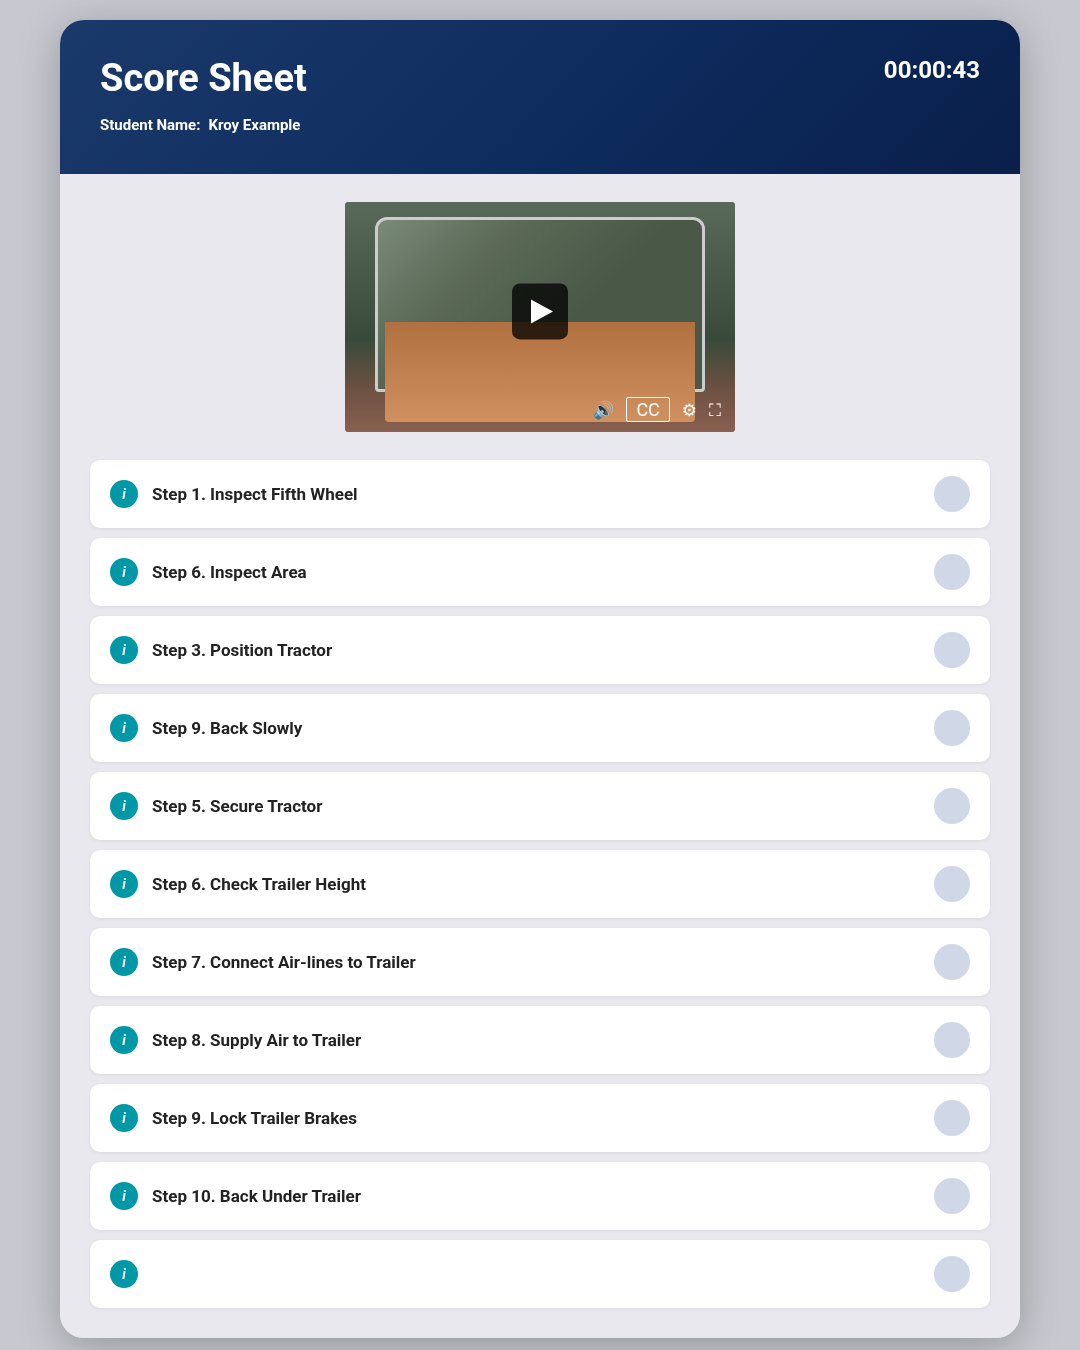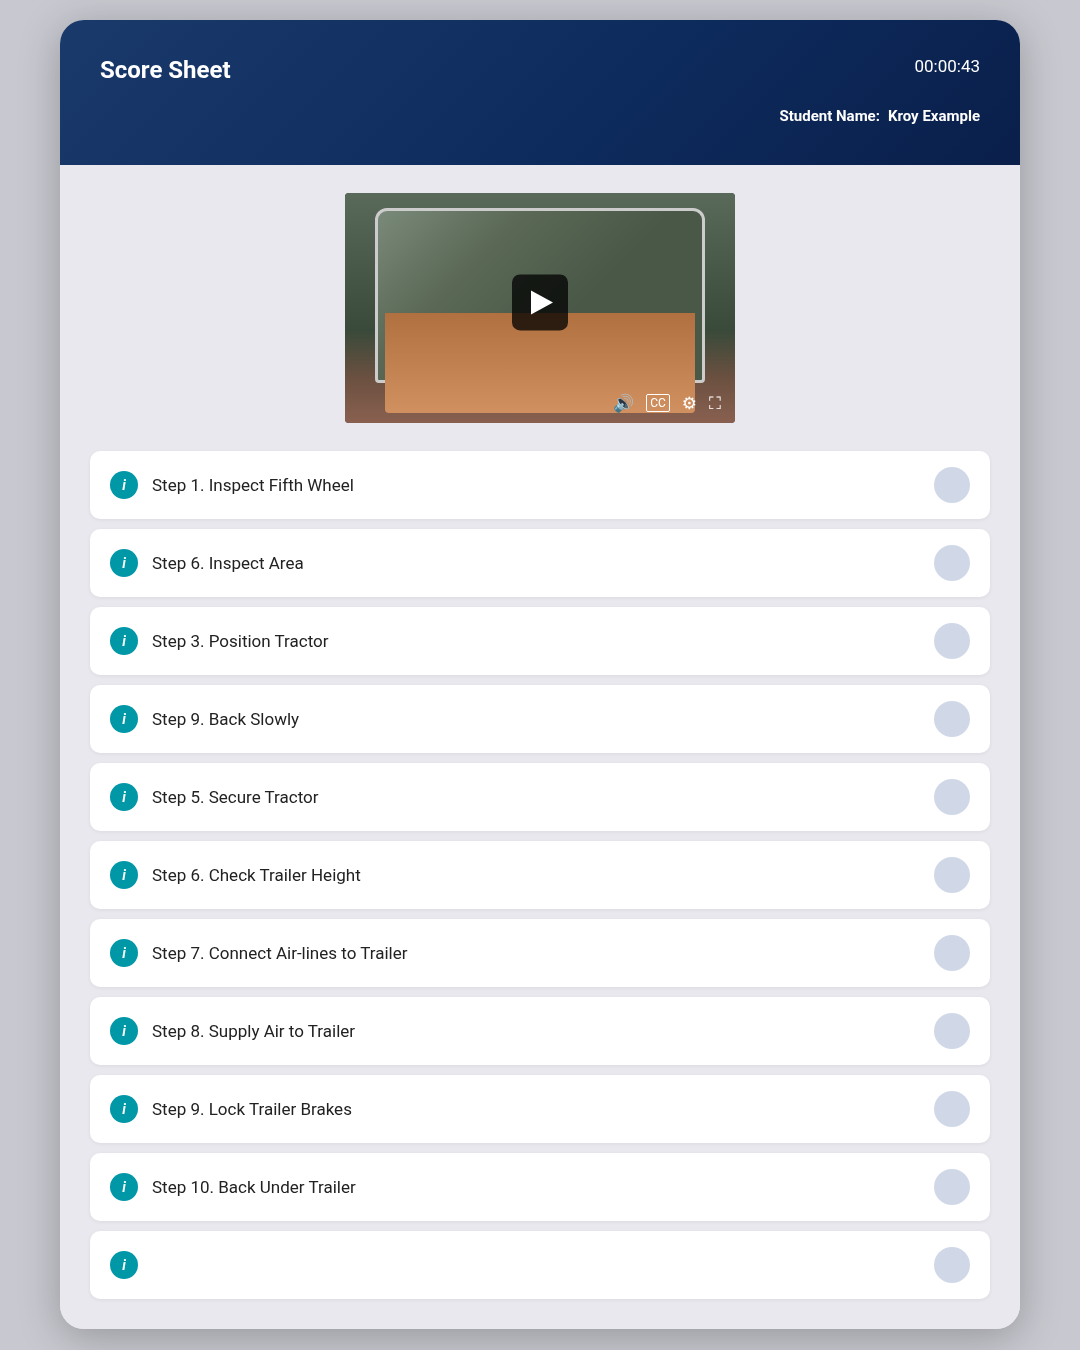--- a/index.html
+++ b/index.html
@@ -27,39 +27,38 @@
     }
 
     .header {
       background: linear-gradient(135deg, #1a3a6b 0%, #0d2a5c 60%, #0a1f4a 100%);
       padding: 36px 40px 40px 40px;
       position: relative;
     }
 
     .header-title {
       color: #ffffff;
-      font-size: 24px;
-      font-weight: 700;
-      margin-bottom: 23px;
+      font-size: 38px;
+      font-weight: 700;
+      margin-bottom: 16px;
     }
 
     .header-timer {
       position: absolute;
       top: 36px;
       right: 40px;
       color: #ffffff;
-      font-size: 17px;
-      font-weight: 400;
+      font-size: 24px;
+      font-weight: 700;
     }
 
     .header-info {
       display: flex;
       flex-direction: column;
       gap: 12px;
-      align-items: flex-end;
     }
 
     .header-info-row {
       display: flex;
       gap: 8px;
       align-items: baseline;
     }
 
     .header-info-label {
       color: #ffffff;
@@ -201,21 +200,21 @@
       justify-content: center;
       flex-shrink: 0;
       color: #ffffff;
       font-size: 14px;
       font-weight: 700;
       font-style: italic;
     }
 
     .step-label {
       font-size: 17px;
-      font-weight: 400;
+      font-weight: 700;
       color: #222222;
     }
 
     .step-radio {
       width: 36px;
       height: 36px;
       border-radius: 50%;
       background: #d0d8e8;
       border: none;
       flex-shrink: 0;
@@ -240,21 +239,21 @@
   <div class="main-content">
 
     <div class="video-container">
       <div class="video-player">
         <div class="video-thumbnail">
           
         </div>
         <div class="play-button"></div>
         <div class="video-controls">
           <span class="video-control-icon">🔊</span>
-          <span class="video-control-icon" style="font-size:12px; border:1px solid #fff; padding:1px 3px; border-radius:2px;">CC</span>
+          <span class="video-control-icon" style="font-size:18px; border:1px solid #fff; padding:1px 9px; border-radius:2px;">CC</span>
           <span class="video-control-icon">⚙</span>
           <span class="video-control-icon">⛶</span>
         </div>
       </div>
     </div>
 
     <div class="steps-list" id="steps-list">
     <div class="step-item">
       <div class="step-left">
         <div class="step-info-icon">

